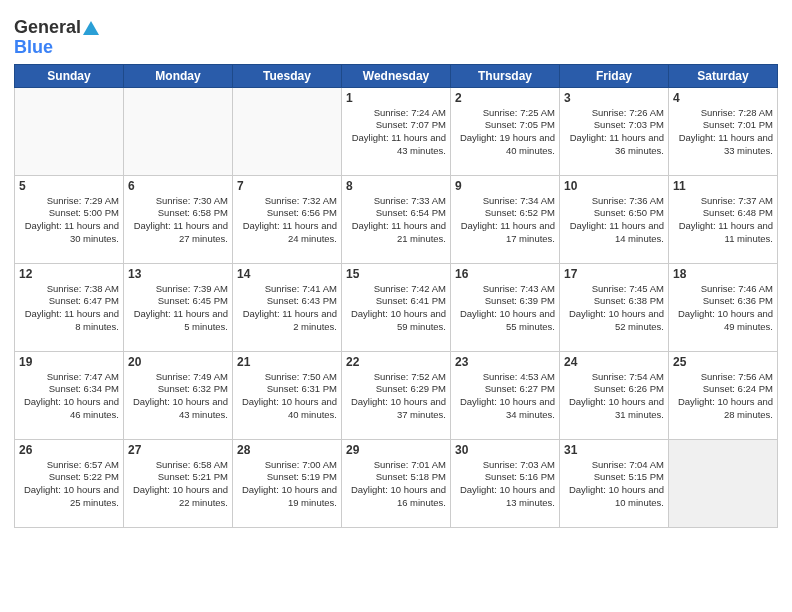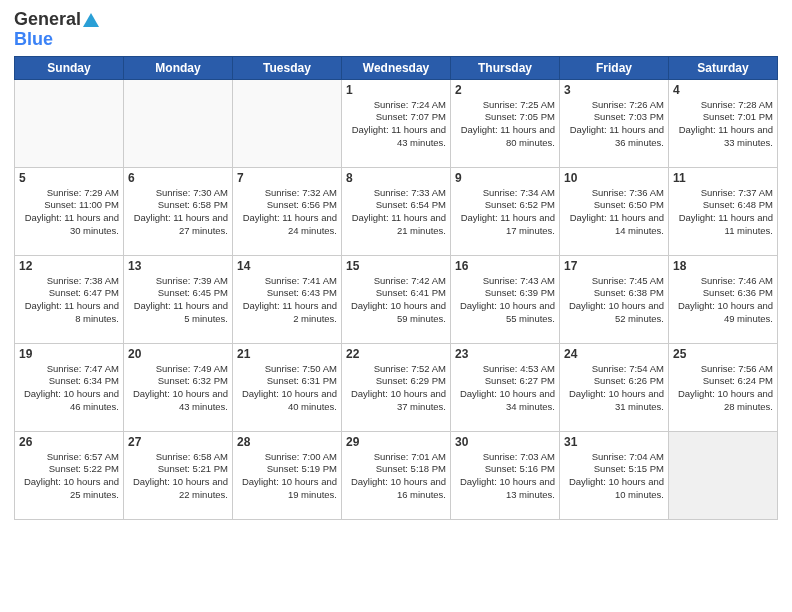--- a/index.html
+++ b/index.html
@@ -6,21 +6,21 @@
     body {
       font-family: Arial, sans-serif;
       background: #fff;
       width: 792px;
       height: 612px;
       overflow: hidden;
     }
     .container {
       width: 792px;
       height: 612px;
-      padding: 10px 14px 10px 14px;
+      padding: 18px 14px 10px 14px;
       background: #fff;
     }
     .header {
       display: flex;
       justify-content: space-between;
       align-items: flex-start;
       margin-bottom: 6px;
     }
     .logo {
       display: flex;
@@ -124,35 +124,35 @@
     <tr>
           <td class="empty"></td>
           <td class="empty"></td>
           <td class="empty"></td>
           <td>
             <span class="day-number">1</span>
             <div class="cell-content"><span>Sunrise: 7:24 AM</span><br><span>Sunset: 7:07 PM</span><br><span>Daylight: 11 hours and 43 minutes.</span></div>
           </td>
           <td>
             <span class="day-number">2</span>
-            <div class="cell-content"><span>Sunrise: 7:25 AM</span><br><span>Sunset: 7:05 PM</span><br><span>Daylight: 11 hours and 80 minutes.</span></div>
+            <div class="cell-content"><span>Sunrise: 7:25 AM</span><br><span>Sunset: 7:05 PM</span><br><span>Daylight: 19 hours and 40 minutes.</span></div>
           </td>
           <td>
             <span class="day-number">3</span>
             <div class="cell-content"><span>Sunrise: 7:26 AM</span><br><span>Sunset: 7:03 PM</span><br><span>Daylight: 11 hours and 36 minutes.</span></div>
           </td>
           <td>
             <span class="day-number">4</span>
             <div class="cell-content"><span>Sunrise: 7:28 AM</span><br><span>Sunset: 7:01 PM</span><br><span>Daylight: 11 hours and 33 minutes.</span></div>
           </td>
         </tr>
         <tr>
           <td>
             <span class="day-number">5</span>
-            <div class="cell-content"><span>Sunrise: 7:29 AM</span><br><span>Sunset: 11:00 PM</span><br><span>Daylight: 11 hours and 30 minutes.</span></div>
+            <div class="cell-content"><span>Sunrise: 7:29 AM</span><br><span>Sunset: 5:00 PM</span><br><span>Daylight: 11 hours and 30 minutes.</span></div>
           </td>
           <td>
             <span class="day-number">6</span>
             <div class="cell-content"><span>Sunrise: 7:30 AM</span><br><span>Sunset: 6:58 PM</span><br><span>Daylight: 11 hours and 27 minutes.</span></div>
           </td>
           <td>
             <span class="day-number">7</span>
             <div class="cell-content"><span>Sunrise: 7:32 AM</span><br><span>Sunset: 6:56 PM</span><br><span>Daylight: 11 hours and 24 minutes.</span></div>
           </td>
           <td>

